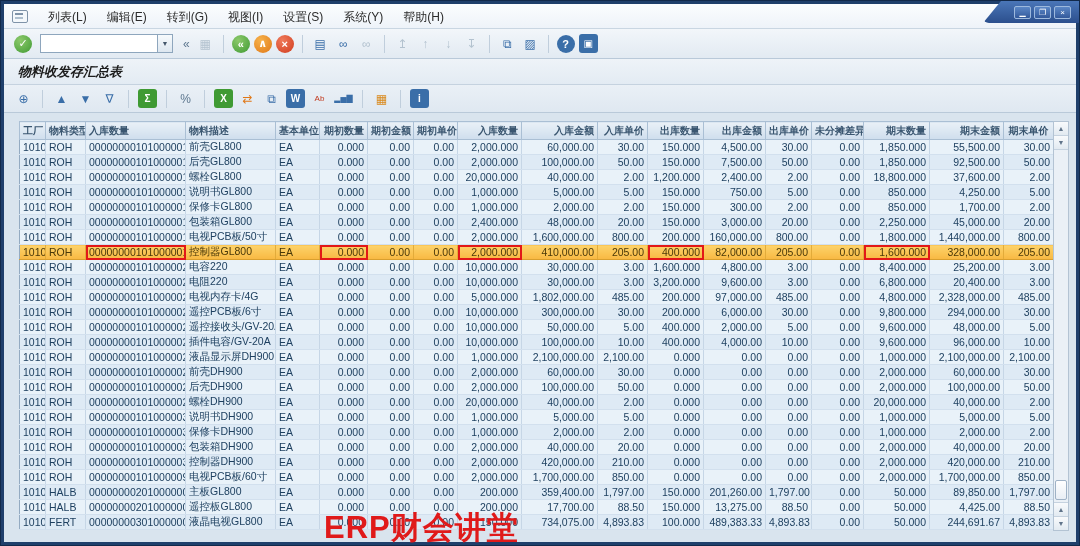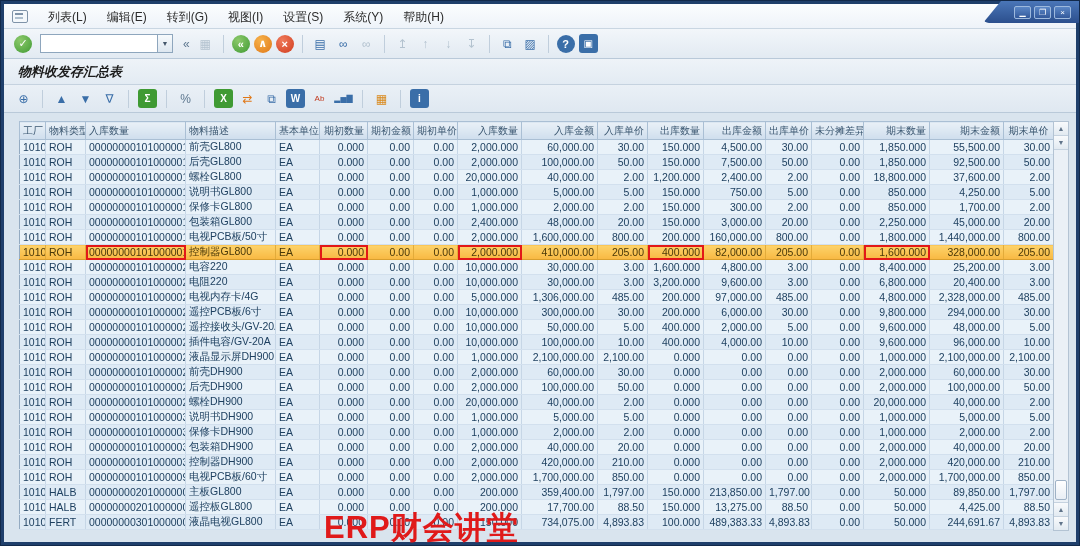--- a/index.html
+++ b/index.html
@@ -49,21 +49,21 @@
   .titlebar{ height:26px; background:linear-gradient(#eef3f8,#e3ebf3); border-bottom:1px solid #c5d2df;
              display:flex; align-items:center; padding-left:14px; }
   .report-title{ font-size:13px; font-weight:bold; font-style:italic; color:#1c1c1c; }
   .appbar{ height:28px; background:linear-gradient(#eaf0f6,#dfe8f1); border-bottom:1px solid #b9c9d9;
            display:flex; align-items:center; padding-left:10px; gap:5px;}
 
   
   .content{ position:relative; height:429px; background:#d9e4ee; }
   table.grid{ position:absolute; left:15px; top:8px; border-collapse:collapse; table-layout:fixed;
               background:#e7f0f8; border:1px solid #94abc2; }
-  table.grid th{ background:linear-gradient(#e9f0f7,#cfdeed); color:#3a5670; font-weight:normal;
+  table.grid th{ background:linear-gradient(#e9f0f7,#cfdeed); color:#3a5670; font-weight:bold;
                  font-size:10px; height:18px; padding:1px 3px; border:1px solid #aabfd4;
                  white-space:nowrap; overflow:hidden; }
   table.grid td{ font-size:10.5px; color:#1e4060; height:15px; padding:0 3px;
                  border-right:1px solid #c6d6e6; border-bottom:1px solid #d2e0ee;
                  white-space:nowrap; overflow:hidden; }
   tr.row-odd td{ background:#e9f2f9; }
   tr.row-even td{ background:#deeaf5; }
   tr.hl td{ background:linear-gradient(#fdd36a,#f8b842) !important; color:#4a3808;
             border-right:1px solid #e2ab3a; border-bottom:1px solid #d99f2e; }
   td.num, th.num{ text-align:right; }
@@ -411,21 +411,21 @@
             <tr class="row-odd">
               <td>1010</td>
               <td>ROH</td>
               <td>000000001010000022</td>
               <td>电视内存卡/4G</td>
               <td>EA</td>
               <td class="num">0.000</td>
               <td class="num">0.00</td>
               <td class="num">0.00</td>
               <td class="num">5,000.000</td>
-              <td class="num">1,306,000.00</td>
+              <td class="num">1,802,000.00</td>
               <td class="num">485.00</td>
               <td class="num">200.000</td>
               <td class="num">97,000.00</td>
               <td class="num">485.00</td>
               <td class="num">0.00</td>
               <td class="num">4,800.000</td>
               <td class="num">2,328,000.00</td>
               <td class="num">485.00</td>
             </tr>
             <tr class="row-even">
@@ -674,21 +674,21 @@
               <td>000000002010000002</td>
               <td>主板GL800</td>
               <td>EA</td>
               <td class="num">0.000</td>
               <td class="num">0.00</td>
               <td class="num">0.00</td>
               <td class="num">200.000</td>
               <td class="num">359,400.00</td>
               <td class="num">1,797.00</td>
               <td class="num">150.000</td>
-              <td class="num">213,850.00</td>
+              <td class="num">201,260.00</td>
               <td class="num">1,797.00</td>
               <td class="num">0.00</td>
               <td class="num">50.000</td>
               <td class="num">89,850.00</td>
               <td class="num">1,797.00</td>
             </tr>
             <tr class="row-odd">
               <td>1010</td>
               <td>HALB</td>
               <td>000000002010000004</td>

